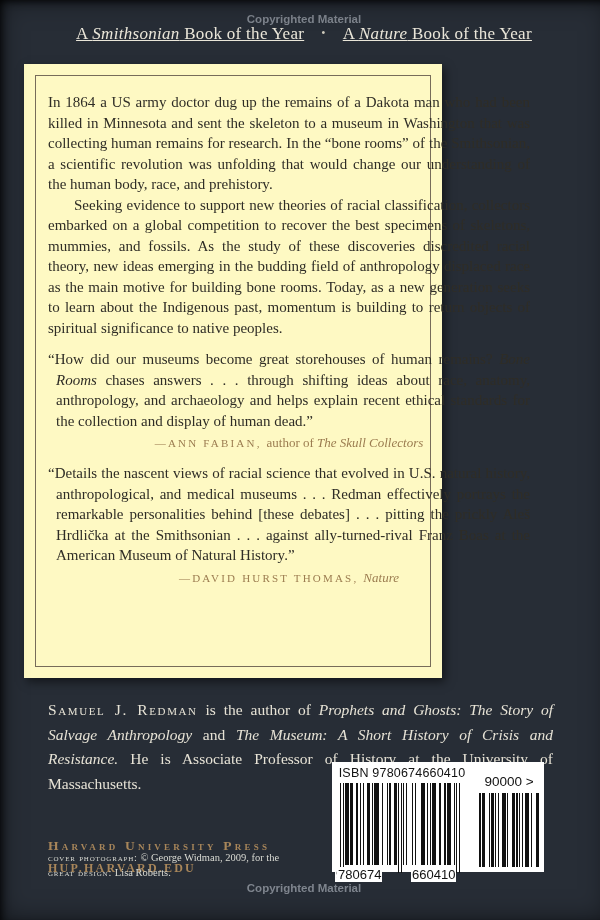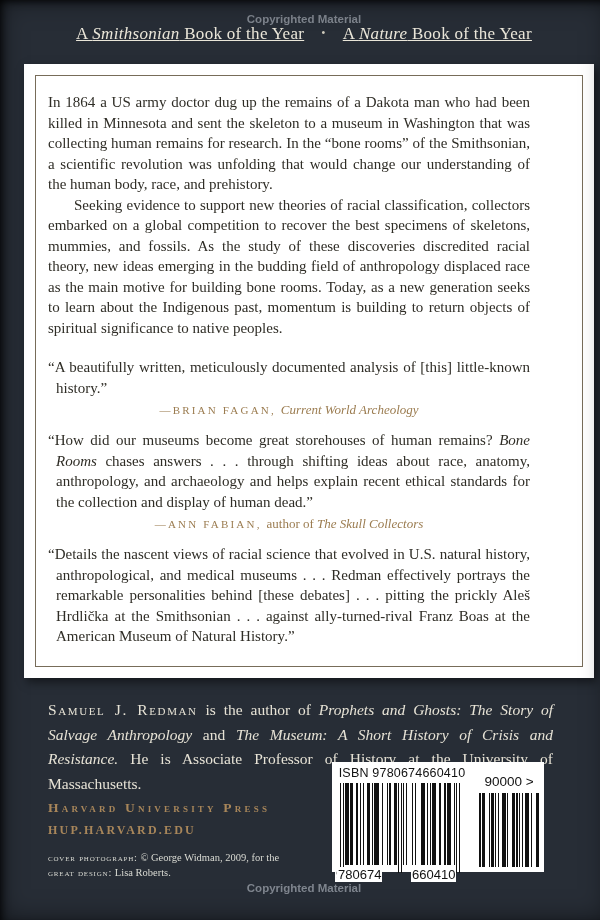--- a/index.html
+++ b/index.html
@@ -21,22 +21,22 @@
   .wm-top { top:13px; }
   .wm-bottom { top:882px; }
 
   .banner {
     position:absolute; top:24px; left:0; width:100%; text-align:center;
     color:#eae6d9; font-size:17px; letter-spacing:.3px; white-space:nowrap;text-decoration:underline;
   }
   .banner .sep { display:inline-block; margin:0 17px; font-size:12px; vertical-align:2px; color:#cdc9bb; }
 
   .panel {
-    position:absolute; left:24px; top:64px; width:570px; height:614px;
-    background:#ffffff; box-shadow:3px 4px 9px rgba(0,0,0,.5);
+    position:absolute; left:24px; top:64px; width:418px; height:614px;
+    background:#fef9c3; box-shadow:3px 4px 9px rgba(0,0,0,.5);
   }
   .panel-border { position:absolute; left:11px; top:11px; right:11px; bottom:11px; border:1px solid #776c59; }
   .panel-content {
     position:absolute; left:24px; top:28px; width:482px;
     color:#2f2d26; font-size:15px; line-height:20.5px;
   }
   .panel-content p { margin:0; text-align:justify; }
   p.indented { text-indent:26px; }
   .blurb { margin-top:11px; }
   .blurb-first { margin-top:19px; }
@@ -48,21 +48,21 @@
   .it  { font-style:italic; }
   .sp  { font-size:11px; letter-spacing:2.2px; }
   .smc { font-variant:small-caps; letter-spacing:1.2px; }
 
   .bio {
     position:absolute; left:48px; top:698px; width:505px;
     color:#e7e3d6; font-size:15.5px; line-height:24.5px; text-align:justify;
   }
   .bio .smc { letter-spacing:1.6px;margin-top:48px; }
 
-  .publisher { position:absolute; left:48px; top:800px; color:#a8865a; }
+  .publisher { position:absolute; left:48px; top:838px; color:#a8865a; }
   .pub-name { font-size:13.5px; letter-spacing:3.2px; font-variant:small-caps; font-weight:bold; }
   .pub-url  { margin-top:7px; font-size:12px; letter-spacing:2.2px; font-weight:bold; }
 
   .credits {
     position:absolute; left:48px; top:851px;
     color:#d9dad3; font-size:10.5px; line-height:14.5px;
   }
   .credits .smc { letter-spacing:.8px; }
 
   .barcode-box {
@@ -89,32 +89,29 @@
   <div class="banner">
     <span><span>A </span><span class="it">Smithsonian</span><span> Book of the Year</span></span><span class="sep">•</span><span><span>A </span><span class="it">Nature</span><span> Book of the Year</span></span>
   </div>
 
   <div class="panel">
     <div class="panel-border"></div>
     <div class="panel-content">
       <p><span>In 1864 a US army doctor dug up the remains of a Dakota man who had been killed in Minnesota and sent the skeleton to a museum in Washington that was collecting human remains for research. In the “bone rooms” of the Smithsonian, a scientific revolution was unfolding that would change our understanding of the human body, race, and prehistory.</span></p>
       <p class="indented"><span>Seeking evidence to support new theories of racial classification, collectors embarked on a global competition to recover the best specimens of skeletons, mummies, and fossils. As the study of these discoveries discredited racial theory, new ideas emerging in the budding field of anthropology displaced race as the main motive for building bone rooms. Today, as a new generation seeks to learn about the Indigenous past, momentum is building to return objects of spiritual significance to native peoples.</span></p>
 
-      <div class="blurb blurb-first">
-        <p class="quote"><span>“A beautifully written, meticulously documented analysis of [this] little-known history.”</span></p>
-        <div class="attribution"><span class="sp">—BRIAN FAGAN, </span><span class="it">Current World Archeology</span></div>
-      </div>
 
       <div class="blurb">
         <p class="quote"><span>“How did our museums become great storehouses of human remains? </span><span class="it">Bone Rooms</span><span> chases answers . . . through shifting ideas about race, anatomy, anthropology, and archaeology and helps explain recent ethical standards for the collection and display of human dead.”</span></p>
         <div class="attribution"><span class="sp">—ANN FABIAN, </span><span>author of </span><span class="it">The Skull Collectors</span></div>
       </div>
 
       <div class="blurb">
         <p class="quote"><span>“Details the nascent views of racial science that evolved in U.S. natural history, anthropological, and medical museums . . . Redman effectively portrays the remarkable personalities behind [these debates] . . . pitting the prickly Aleš Hrdlička at the Smithsonian . . . against ally-turned-rival Franz Boas at the American Museum of Natural History.”</span></p>
+        <div class="attribution"><span class="sp">—DAVID HURST THOMAS, </span><span class="it">Nature</span></div>
       </div>
     </div>
   </div>
 
   <div class="bio"><span class="smc">Samuel J. Redman</span><span> is the author of </span><span class="it">Prophets and Ghosts: The Story of Salvage Anthropology</span><span> and </span><span class="it">The Museum: A Short History of Crisis and Resistance.</span><span> He is Associate Professor of History at the University of Massachusetts.</span></div>
 
   <div class="publisher">
     <div class="pub-name">Harvard University Press</div>
     <div class="pub-url">HUP.HARVARD.EDU</div>
   </div>

